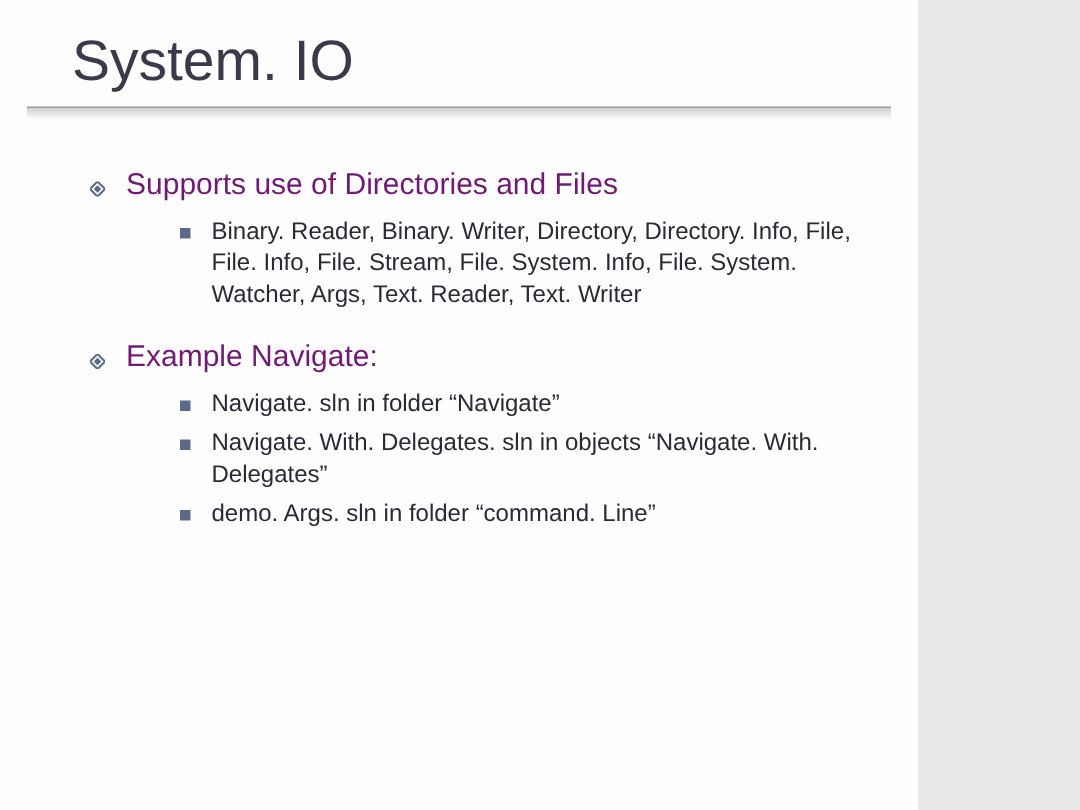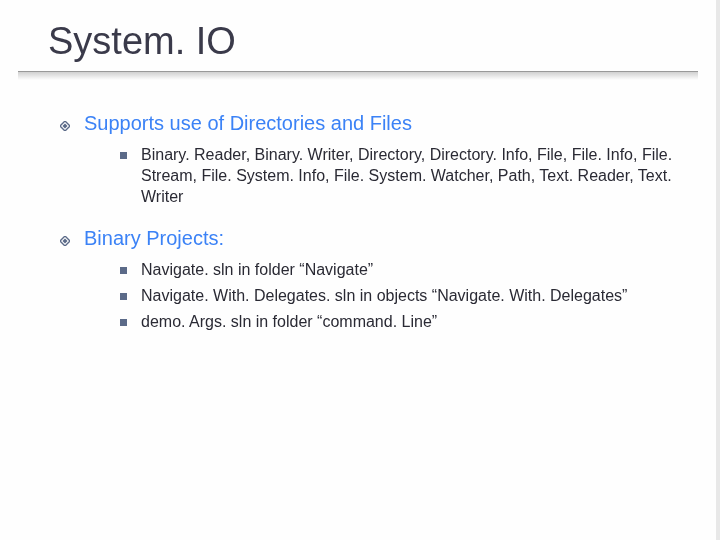--- a/index.html
+++ b/index.html
@@ -5,21 +5,21 @@
   html, body {
     margin: 0;
     padding: 0;
     width: 720px;
     height: 540px;
     background: #e8e8e8;
     font-family: Verdana, Geneva, sans-serif;
     overflow: hidden;
   }
   .slide {
-    width: 716px;
+    width: 612px;
     height: 540px;
     background: #fefefe;
     position: relative;
     box-sizing: border-box;
   }
   .title-block {
     padding: 20px 30px 8px 30px;
     border-bottom: 1px solid #999;
     margin: 0 18px;
   }
@@ -50,21 +50,21 @@
   .diamond {
     width: 10px;
     height: 10px;
     flex-shrink: 0;
     margin-right: 14px;
     margin-top: 9px;
   }
   .diamond svg { display: block; }
   .lvl1-text {
     font-size: 20px;
-    color: #3b82f6;
+    color: #701a75;
   }
   .lvl2-wrap {
     margin: 10px 0 0 60px;
   }
   .lvl2 {
     display: flex;
     align-items: flex-start;
     margin-bottom: 5px;
   }
   .sq {
@@ -101,32 +101,32 @@
             <polygon points="5,2.5 7.5,5 5,7.5 2.5,5" fill="#5b6a88"></polygon>
           </svg>
       </span>
       <span class="lvl1-text">Supports use of Directories and Files</span>
     </div>
 
 
     <div class="lvl2-wrap">
       <div class="lvl2">
         <span class="sq"></span>
-        <span class="lvl2-text">Binary. Reader, Binary. Writer, Directory, Directory. Info, File, File. Info, File. Stream, File. System. Info, File. System. Watcher, Path, Text. Reader, Text. Writer</span>
+        <span class="lvl2-text">Binary. Reader, Binary. Writer, Directory, Directory. Info, File, File. Info, File. Stream, File. System. Info, File. System. Watcher, Args, Text. Reader, Text. Writer</span>
       </div>
     </div>
 
     <div class="lvl1 spaced-top">
       <span class="diamond">
         <svg width="10" height="10" viewBox="0 0 10 10">
             <polygon points="5,0 10,5 5,10 0,5" fill="none" stroke="#5b6a88" stroke-width="1.4"></polygon>
             <polygon points="5,2.5 7.5,5 5,7.5 2.5,5" fill="#5b6a88"></polygon>
           </svg>
       </span>
-      <span class="lvl1-text">Binary Projects:</span>
+      <span class="lvl1-text">Example Navigate:</span>
     </div>
 
     <div class="lvl2-wrap">
       <div class="lvl2">
         <span class="sq"></span>
         <span class="lvl2-text">Navigate. sln in folder “Navigate”</span>
       </div>
       <div class="lvl2">
         <span class="sq"></span>
         <span class="lvl2-text">Navigate. With. Delegates. sln in objects “Navigate. With. Delegates”</span>

